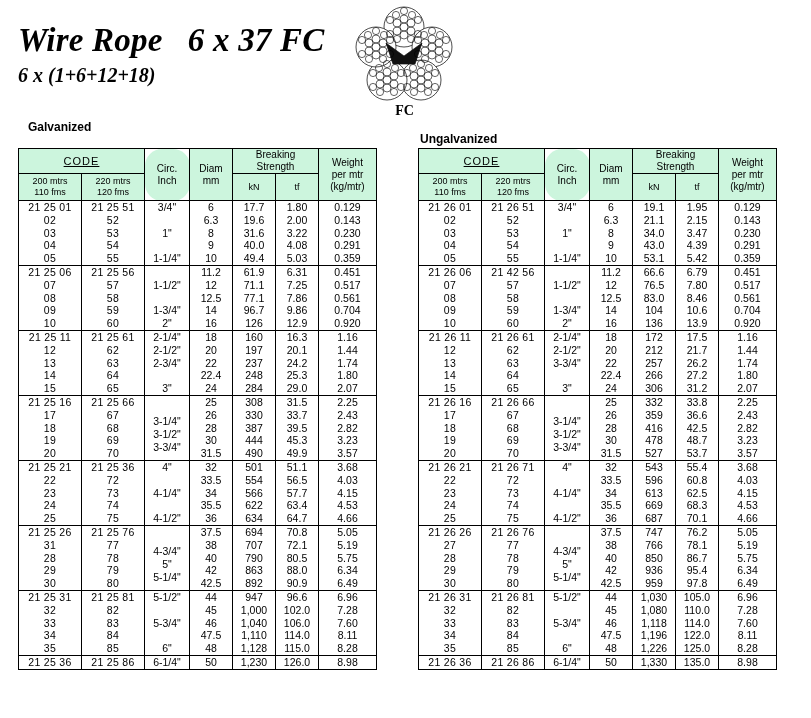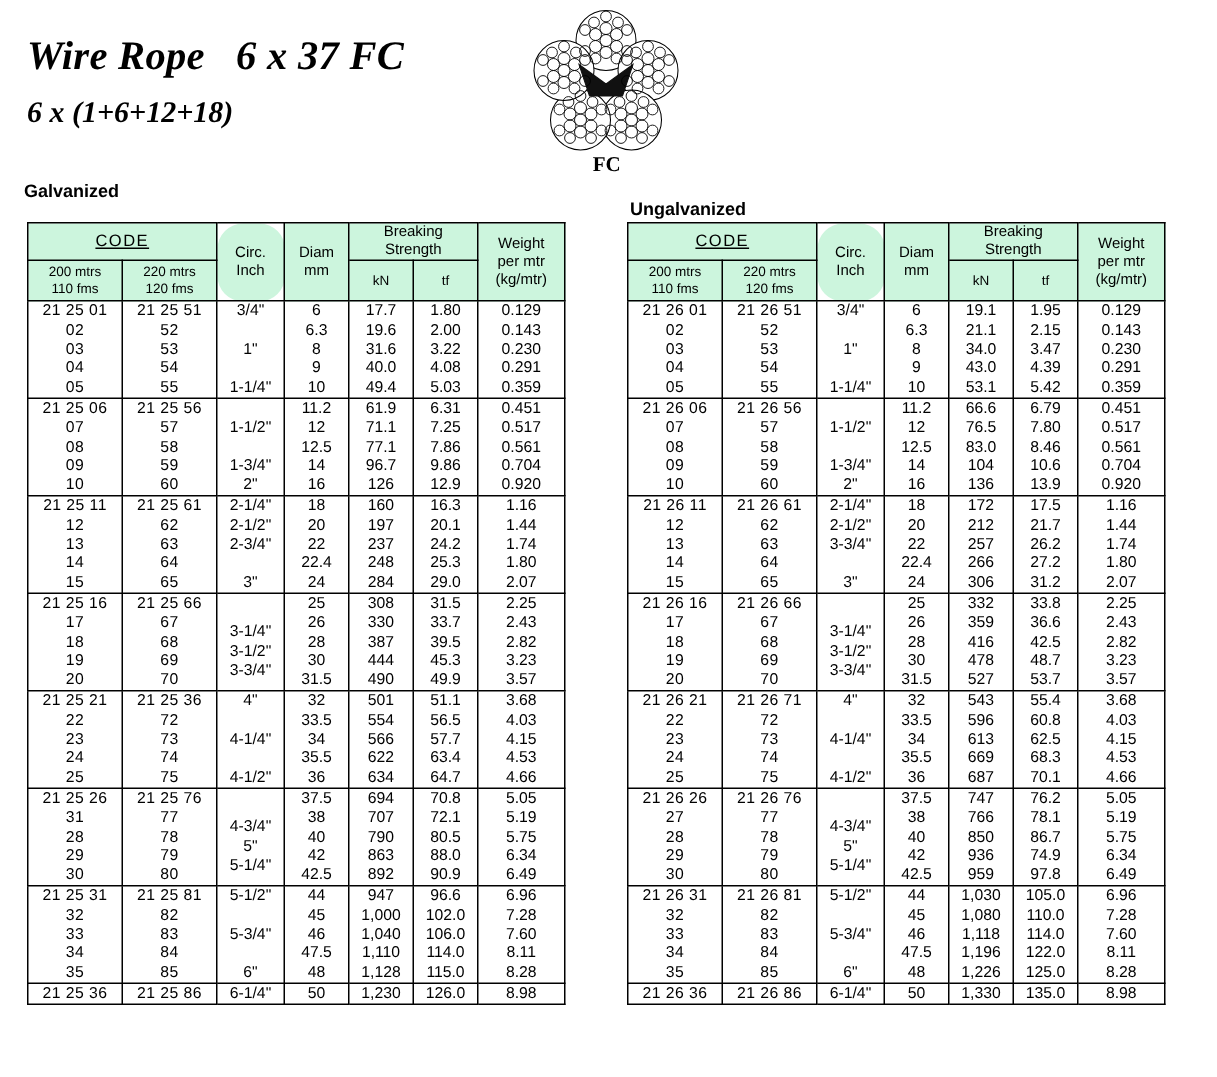--- a/index.html
+++ b/index.html
@@ -8,21 +8,21 @@
     background:#ffffff;
     font-family:"Liberation Sans", sans-serif;
     color:#000;
     position:relative;
     overflow:hidden;
   }
   .title{
     position:absolute;left:18px;top:22px;
     font-family:"Liberation Serif", serif;
     font-weight:bold;font-style:italic;
-    font-size:27px;
+    font-size:33px;
     letter-spacing:0.2px;
     white-space:pre;
   }
   .subtitle{
     position:absolute;left:18px;top:64px;
     font-family:"Liberation Serif", serif;
     font-weight:bold;font-style:italic;
     font-size:20px;
     white-space:pre;
   }
@@ -33,21 +33,21 @@
   .fc-label{
     position:absolute;left:352px;top:103px;width:105px;
     text-align:center;
     font-family:Liberation Serif, serif;
     font-weight:bold;font-size:14px;
   }
   .sec-label{
     position:absolute;
     font-weight:bold;font-size:12px;
   }
-  #lbl-galv{left:16px;top:120px;}
+  #lbl-galv{left:28px;top:120px;}
   #lbl-ungalv{left:420px;top:132px;}
 
   table.rope{
     position:absolute;
     border-collapse:collapse;
     font-size:10.5px;
     table-layout:fixed;
   }
   #tbl-galv{left:18px;top:148px;}
   #tbl-ungalv{left:418px;top:148px;}
@@ -571,21 +571,21 @@
 0.230
 0.291
 0.359</td>
     </tr>
     <tr>
       <td class="grp code bold">21 26 06
 07
 08
 09
 10</td>
-      <td class="grp code bold">21 26 56
+      <td class="grp code bold">21 42 56
 57
 58
 59
 60</td>
       <td class="grp">
 1-1/2"
 
 1-3/4"
 2"</td>
       <td class="grp">11.2
@@ -742,21 +742,21 @@
 42
 42.5</td>
       <td class="grp">747
 766
 850
 936
 959</td>
       <td class="grp">76.2
 78.1
 86.7
-74.9
+95.4
 97.8</td>
       <td class="grp">5.05
 5.19
 5.75
 6.34
 6.49</td>
     </tr>
     <tr>
       <td class="grp code bold">21 26 31
 32

